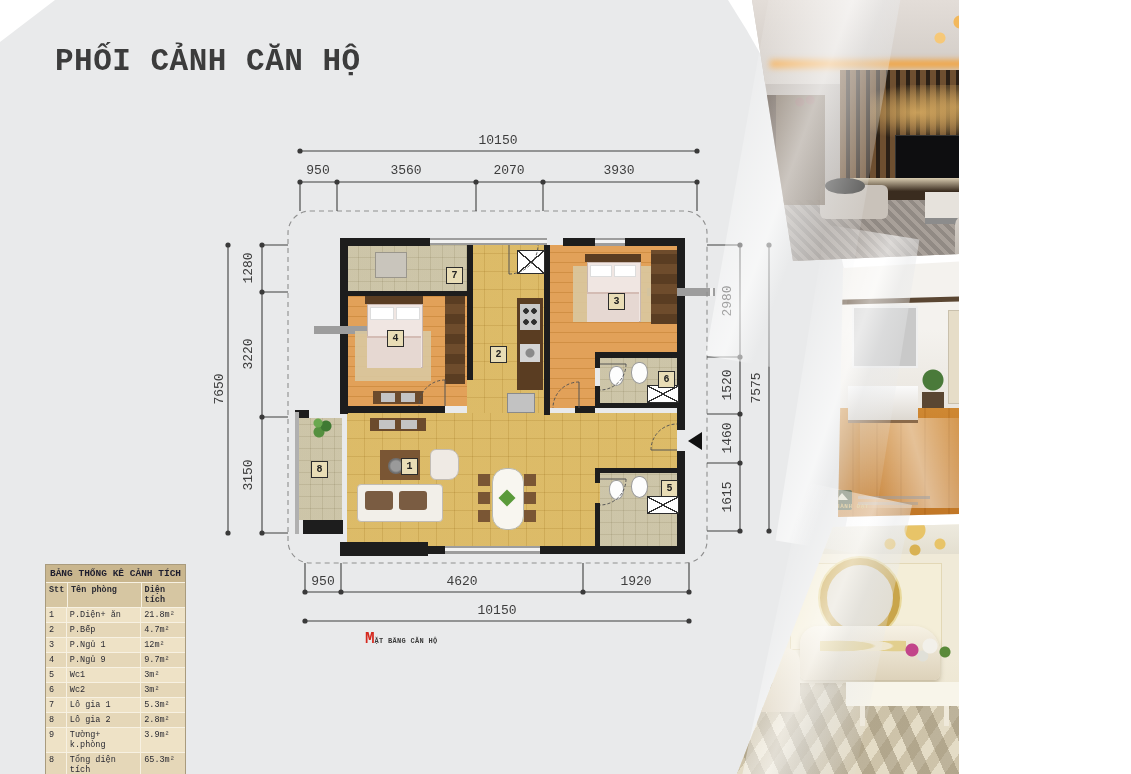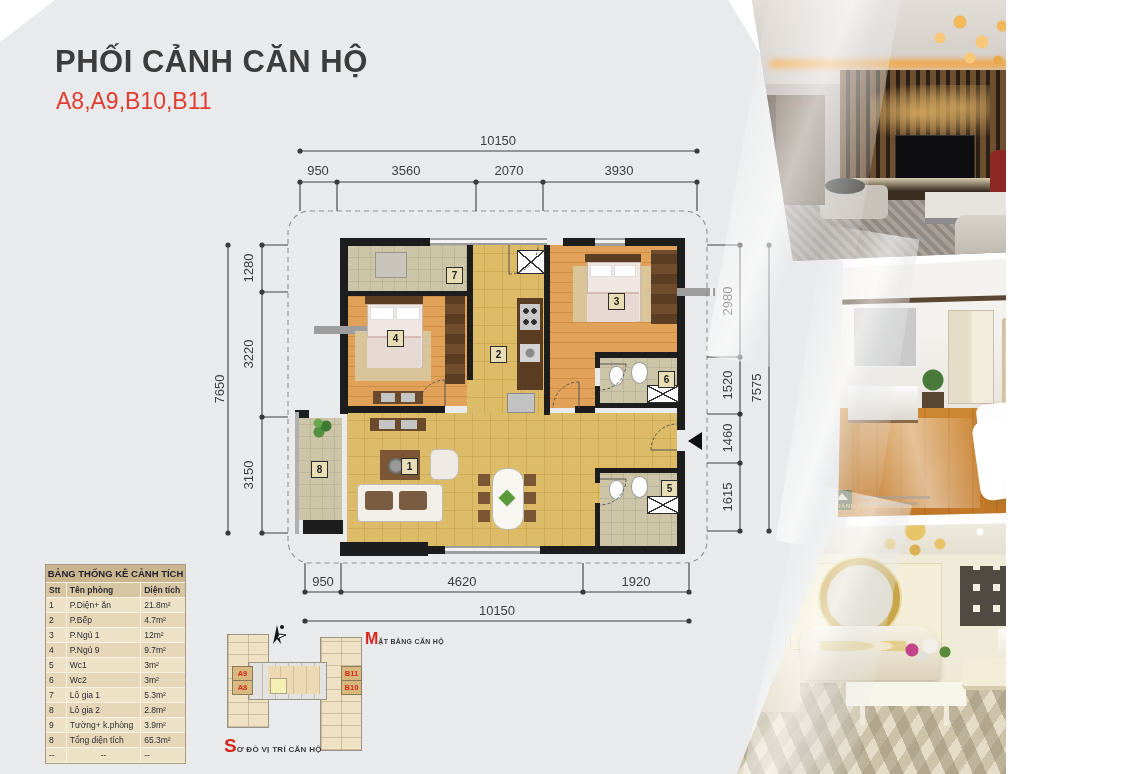--- a/index.html
+++ b/index.html
@@ -1,17 +1,17 @@
 <!DOCTYPE html>
 <html><head>
 <meta charset="utf-8">
 <style>
   html,body{margin:0;padding:0;background:#fff;}
   .canvas{position:relative;width:959px;height:774px;overflow:hidden;background:#fff;
-          font-family:Liberation Sans, sans-serif;padding-left:47px;}
+          font-family:Liberation Mono, monospace;}
   .abs{position:absolute;}
 
   
   .page-title{left:55px;top:44px;font-size:31px;font-weight:bold;color:#3c3c3c;letter-spacing:.5px;}
   .page-subtitle{left:56px;top:88px;font-size:23px;color:#e23b30;}
 
   
   .hdim,.vdim{position:absolute;font-size:13px;color:#3d3d3d;white-space:nowrap;}
   .hdim{transform:translate(-50%,-50%);}
   .vdim{transform:translate(-50%,-50%) rotate(-90deg);}
@@ -171,21 +171,20 @@
        radial-gradient(circle at 75% 45%,#5a8a3a 5px,rgba(0,0,0,0) 6px),
        radial-gradient(circle at 38% 55%,#e0e0d8 5px,rgba(0,0,0,0) 6px);"></div>
     <div class="abs" style="left:232px;top:140px;width:64px;height:28px;background:#f2ecd8;border-radius:6px;border-bottom:4px solid #d8ccb0;"></div>
   </div>
 
   <div class="abs gloss" style="left:742px;top:-60px;width:130px;height:430px;transform:rotate(10deg);"></div>
   <div class="abs gloss" style="left:800px;top:230px;width:95px;height:320px;transform:rotate(9deg);"></div>
   <div class="abs gloss" style="left:770px;top:490px;width:110px;height:320px;transform:rotate(12deg);"></div>
 
   <div class="abs page-title">PHỐI CẢNH CĂN HỘ</div>
-  <div class="abs page-subtitle">A8,A9,B10,B11</div>
 
   <svg class="abs" width="1131" height="774" style="left:0;top:0;z-index:4;">
     <g stroke="#3f3f3f" stroke-width="1.1" fill="none">
       <rect x="288" y="211" width="419" height="352" rx="22" stroke="#8f8f8f" stroke-dasharray="5 4"></rect>
 
       <path d="M300,151 H697"></path>
       <path d="M300,182 H697"></path>
       <path d="M300,182 V211 M337,182 V211 M476,182 V211 M543,182 V211 M697,182 V211"></path>
 
       <path d="M305,592 H689"></path>
@@ -434,38 +433,18 @@
         <div class="c1">Tổng diện tích</div>
         <div class="c2">65.3m²</div>
       </div>
     <div class="trow odd">
         <div class="c0">--</div>
         <div class="c1" style="text-align:center;">--</div>
         <div class="c2">--</div>
       </div>
   </div>
 
-  <div class="abs sitemap">
-    <div class="abs wing" style="left:7px;top:12px;width:40px;height:92px;"></div>
-    <div class="abs wing" style="left:100px;top:15px;width:40px;height:112px;"></div>
-    <div class="abs wing" style="left:28px;top:40px;width:77px;height:36px;background:
-        repeating-linear-gradient(90deg,rgba(176,160,124,.55) 0 1px,transparent 1px 13px),#e2e2e0;border:1px solid #9a9488;"></div>
-    <div class="abs" style="left:48px;top:44px;width:52px;height:28px;background:repeating-linear-gradient(90deg,#ecd9b4 0 12px,#cfc0a0 12px 13px);"></div>
-    <div class="abs" style="left:50px;top:56px;width:15px;height:14px;background:#f5efb4;border:1px solid #b0a48c;"></div>
-    <div class="abs unit-hl" style="left:12px;top:44px;width:19px;height:13px;">A9</div>
-    <div class="abs unit-hl" style="left:12px;top:58px;width:19px;height:13px;">A8</div>
-    <div class="abs unit-hl" style="left:121px;top:44px;width:19px;height:13px;">B11</div>
-    <div class="abs unit-hl" style="left:121px;top:58px;width:19px;height:13px;">B10</div>
-    <svg class="abs" width="26" height="28" style="left:44px;top:2px;">
-      <path d="M13,1 L17,20 L13,15 L9,20 Z" fill="#161616"></path>
-      <path d="M13,15 L22,11 L15,10 Z" fill="#fff" stroke="#161616" stroke-width="1"></path>
-      <circle cx="18" cy="3" r="2" fill="#161616"></circle>
-    </svg>
-    <div class="abs" style="left:4px;top:113px;white-space:nowrap;">
-      <span class="cap-lead">S</span><span class="cap-rest">Ơ ĐỒ VỊ TRÍ CĂN HỘ</span>
-    </div>
-  </div>
 
   <div class="abs" style="left:365px;top:630px;white-space:nowrap;">
     <span class="cap-lead" style="font-size:16px;">M</span><span class="cap-rest" style="font-size:7px;">ẶT BẰNG CĂN HỘ</span>
   </div>
 
 </div>
 
 </body></html>

